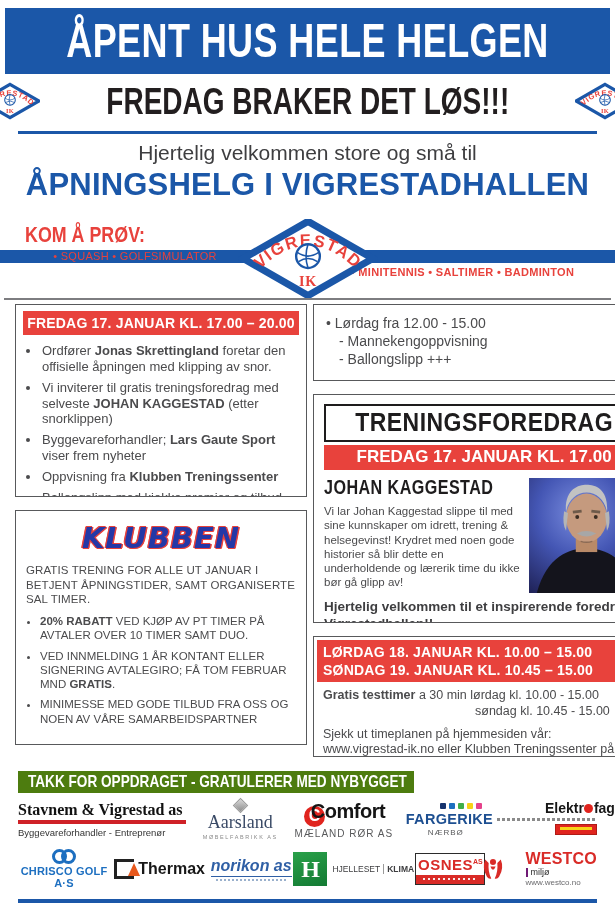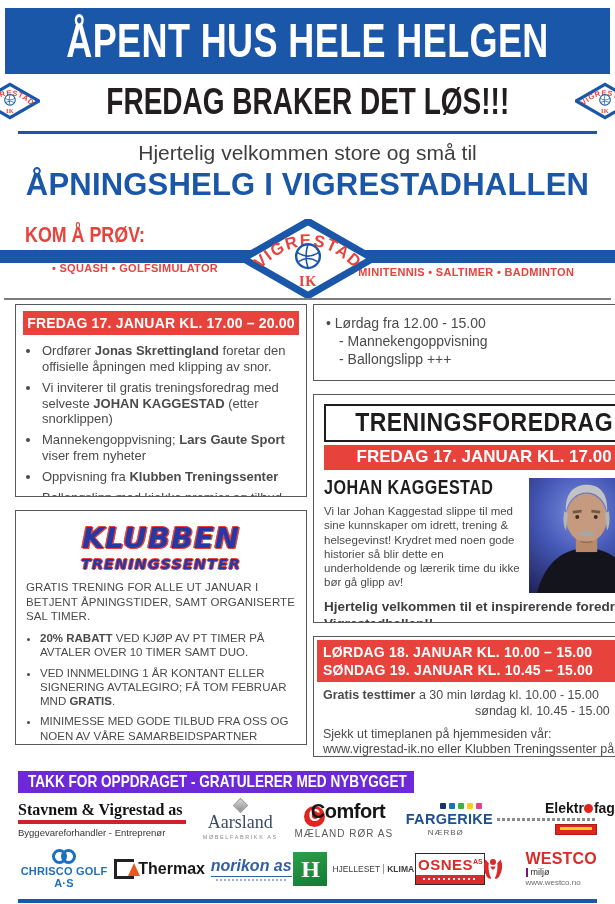--- a/index.html
+++ b/index.html
@@ -23,21 +23,21 @@
   .blue-rule { height:2.5px; background:#1b57a8; margin:5px 18px 0 18px; }
 
   .welcome { text-align:center; margin-top:7px; font-size:21px; color:#3e3e40; }
   .main-title { text-align:center; margin-top:2px; font-size:31px; font-weight:700; color:#1b57a8; letter-spacing:0.2px; }
 
   
   .activities { position:relative; height:80px; margin-top:15px; }
   .try-label { position:absolute; top:5px; left:25px; color:#e8423c; font-weight:700; font-size:21px; }
   .blue-bar { position:absolute; top:32px; left:0; right:0; height:13px; background:#1b57a8; }
   .logo-big { position:absolute; left:50%; top:1px; transform:translateX(-50%); width:140px; height:79px; z-index:2; }
-  .act-left { position:absolute; top:44px; left:0; width:270px; text-align:center; color:#e8423c; font-weight:700; font-size:11px; letter-spacing:0.3px; }
+  .act-left { position:absolute; top:32px; left:0; width:270px; text-align:center; color:#e8423c; font-weight:400; font-size:11px; letter-spacing:0.3px; }
   .act-right { position:absolute; top:48px; right:0; width:305px; text-align:center; color:#e8423c; font-weight:700; font-size:11px; letter-spacing:0.3px; }
 
   .gray-rule { height:2.5px; background:#7d7d80; margin:0 4px; }
 
   
   .columns { display:flex; gap:6px; margin:4px 7px 0 15px; }
   .col-left { width:292px; flex:0 0 auto; }
   .col-right { flex:1; }
   .box { border:1.5px solid #58595b; background:#fff; overflow:hidden; }
 
@@ -71,21 +71,21 @@
   .photo { width:115px; height:117px; flex:0 0 auto; }
   .foredrag-closing { margin:5px 2px 0 2px; font-size:13.5px; font-weight:700; color:#3e3e40; line-height:1.25; }
 
   .weekend-box { height:121px; margin-top:13px; padding:3px; }
   .weekend-banner { font-size:14px; line-height:1.3; padding:3px 6px; text-align:left; letter-spacing:0.2px; }
   .weekend-body { padding:6px 6px 0 6px; color:#4b4b4d; font-size:12.5px; line-height:1.25; }
   .test-line2 { padding-left:152px; }
   .weekend-info { margin-top:7px; }
 
   
-  .footer-banner { margin:14px 0 4px 18px; width:396px; height:22px; background:#6d28d9; color:#fff; display:flex; align-items:center; padding-left:10px; }
+  .footer-banner { margin:14px 0 4px 18px; width:396px; height:22px; background:#4d7c0f; color:#fff; display:flex; align-items:center; padding-left:10px; }
   .footer-banner .txt { font-weight:700; font-size:16px; }
   .sponsor-row { display:flex; align-items:center; justify-content:space-between; margin:7px 18px 0 18px; }
   .sponsor-row1 { height:39px; }
   .sponsor-row2 { height:44px; margin-top:8px; }
   .bottom-rule { height:4px; background:#1b57a8; margin:8px 18px 0 18px; }
 
   
   .sp { text-align:center; }
   .sp-stavnem { width:168px; text-align:left; }
   .stavnem-name { font-family:"Liberation Serif", serif; font-weight:700; font-size:16px; color:#111; }
@@ -202,30 +202,29 @@
   <div class="gray-rule"></div>
 
   <div class="columns">
 
     <div class="col-left">
       <div class="box friday-box">
         <div class="red-banner friday-banner">FREDAG 17. JANUAR KL. 17.00 – 20.00</div>
         <ul class="bullets">
           <li><span>Ordfører </span><span class="rich-b">Jonas Skrettingland</span><span> foretar den offisielle åpningen med klipping av snor.</span></li>
           <li><span>Vi inviterer til gratis treningsforedrag med selveste </span><span class="rich-b">JOHAN KAGGESTAD</span><span> (etter snorklippen)</span></li>
-          <li><span>Mannekengoppvisning; </span><span class="rich-b">Lars Gaute Sport</span><span> viser frem nyheter</span></li>
+          <li><span>Byggevareforhandler; </span><span class="rich-b">Lars Gaute Sport</span><span> viser frem nyheter</span></li>
           <li><span>Oppvisning fra </span><span class="rich-b">Klubben Treningssenter</span></li>
           <li><span>Ballongslipp med kjekke premier og tilbud fra våre FLOTTE samarbeidspartnere</span></li>
         </ul>
       </div>
 
       <div class="box klubben-box">
         <div class="klubben-logo">
           <div class="klubben-l1">KLUBBEN</div>
-          <div class="klubben-l2">TRENINGSSENTER</div>
         </div>
         <div class="klubben-intro">GRATIS TRENING FOR ALLE UT JANUAR I BETJENT ÅPNINGSTIDER, SAMT ORGANISERTE SAL TIMER.</div>
         <ul class="klubben-bullets">
           <li><span class="rich-b">20% RABATT</span><span> VED KJØP AV PT TIMER PÅ AVTALER OVER 10 TIMER SAMT DUO.</span></li>
           <li><span>VED INNMELDING 1 ÅR KONTANT ELLER SIGNERING AVTALEGIRO; FÅ TOM FEBRUAR MND </span><span class="rich-b">GRATIS</span><span>.</span></li>
           <li><span>MINIMESSE MED GODE TILBUD FRA OSS OG NOEN AV VÅRE SAMARBEIDSPARTNER</span></li>
 
         </ul>
       </div>
     </div>

